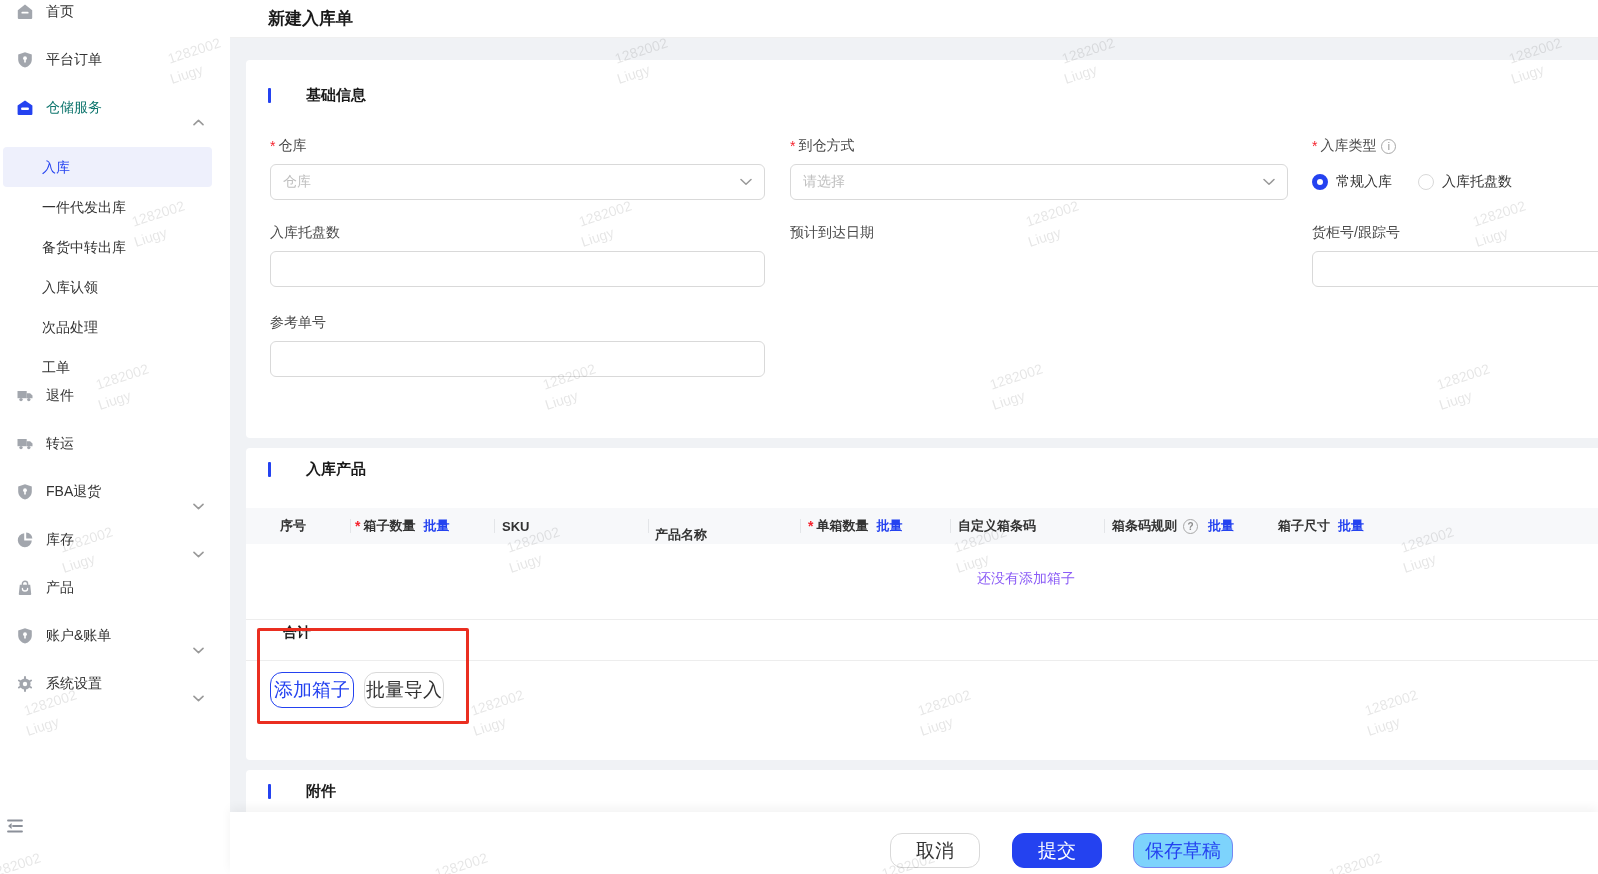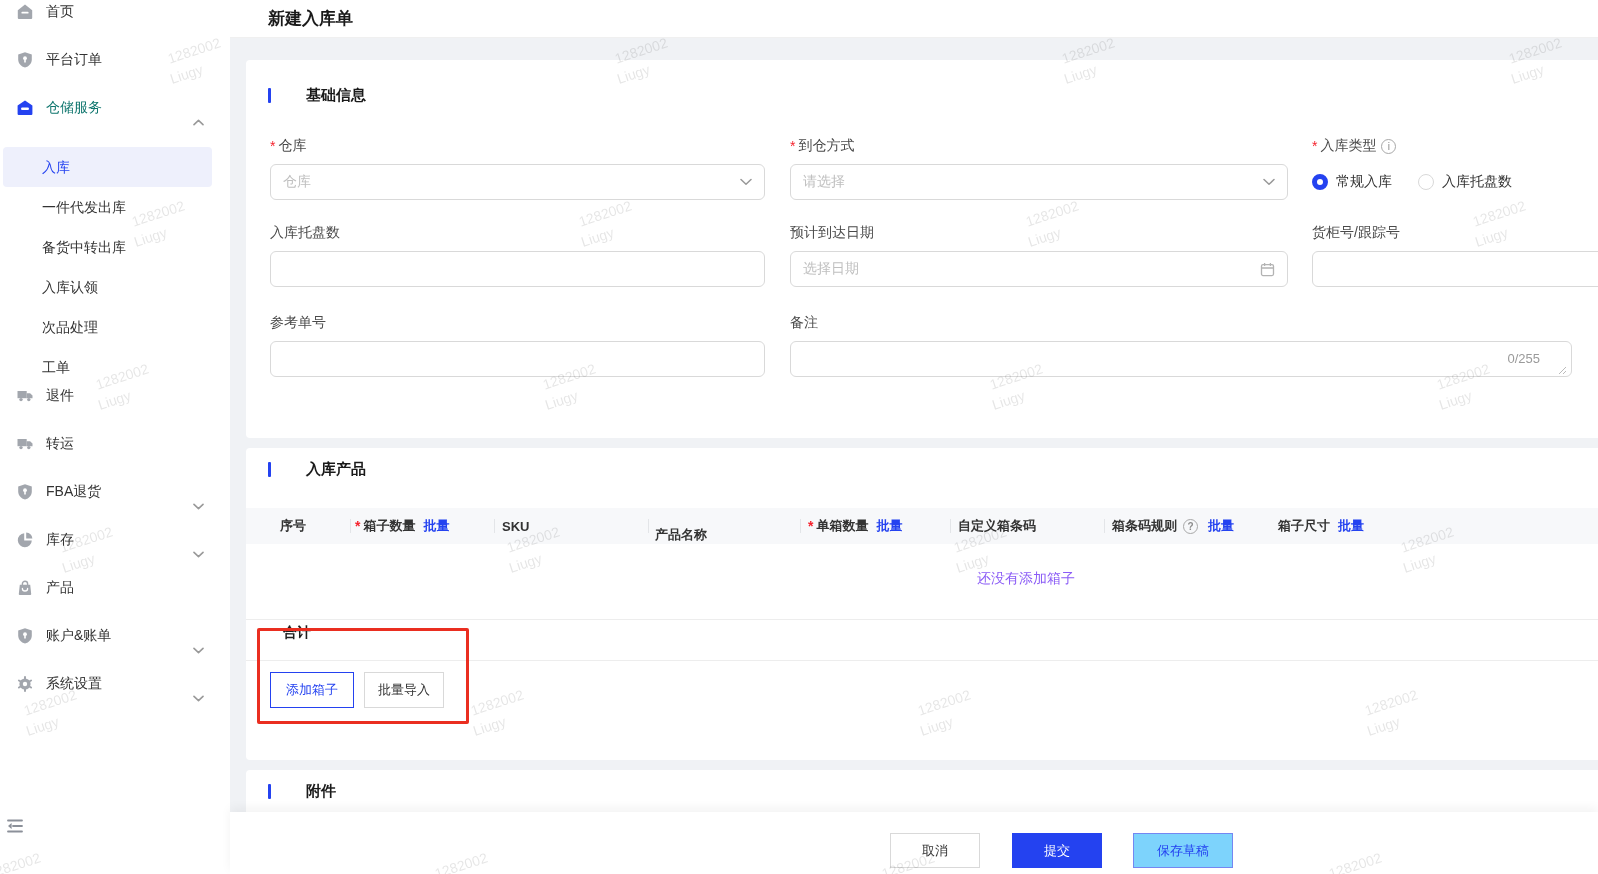--- a/index.html
+++ b/index.html
@@ -70,21 +70,21 @@
   .th-0 { left:34px; } .th-1 { left:109px; } .th-2 { left:256px; } .th-3 { left:409px;align-items:flex-end; }
   .th-4 { left:562px; } .th-5 { left:712px; } .th-6 { left:866px; } .th-7 { left:1032px; }
   .batch-link { color:#2442f0; font-weight:700; margin-left:8px; cursor:pointer; }
   .th-div { position:absolute; top:11px; width:1px; height:14px; background:#e3e5e8; }
   .d-0{left:104px;} .d-1{left:248px;} .d-2{left:402px;} .d-3{left:554px;} .d-4{left:704px;} .d-5{left:858px;}
   .empty-row { position:absolute; left:0; top:96px; width:1368px; height:76px; border-bottom:1px solid #ededed; }
   .empty-text { position:absolute; left:660px; top:122px; width:240px; text-align:center; font-size:14px; color:#8b5cf6; }
   .total-label { position:absolute; left:37px; top:176px; font-size:14px; font-weight:700; color:#1f1f1f; }
   .total-line { position:absolute; left:0; top:212px; width:1368px; height:1px; background:#ededed; }
 
-  .btn { position:absolute; display:flex; align-items:center; justify-content:center; border-radius:0; font-size:13px; cursor:pointer; }
+  .btn { position:absolute; display:flex; align-items:center; justify-content:center; border-radius:12px; font-size:19px; cursor:pointer; }
   .btn-add    { left:24px;  top:224px; width:84px;  height:36px; border:1px solid #2442f0; color:#2442f0; background:#fff; }
   .btn-import { left:118px; top:224px; width:80px;  height:36px; border:1px solid #d9d9d9; color:#333; background:#fff; }
 
   
   .footbar { position:absolute; left:230px; top:812px; width:1368px; height:62px; background:#fff; box-shadow:0 -4px 10px rgba(0,0,0,0.05); z-index:30; }
   .btn-cancel { left:660px; top:21px; width:90px;  height:35px; border:1px solid #d9d9d9; color:#333; background:#fff; }
   .btn-submit { left:782px; top:21px; width:90px;  height:35px; border:1px solid #2442f0; color:#fff; background:#2442f0; }
   .btn-draft  { left:903px; top:21px; width:100px; height:35px; border:1px solid #7487f2; color:#2442f0; background:#7dd3fc; }
 
   
@@ -317,55 +317,36 @@
       <div class="flabel">
           <span>入库托盘数</span>
         </div>
       <input class="finput" style="">
     </div>
 
     <div class="field f-eta">
       <div class="flabel">
           <span>预计到达日期</span>
         </div>
-      <div class="fdate">
-        <span class="ph">选择日期</span>
-        <span style="line-height:0;"><svg width="15" height="15" viewBox="0 0 15 15">
-              <rect x="1.5" y="2.6" width="12" height="11" rx="1.5" stroke="#b3b3b3" fill="none" stroke-width="1.3"></rect>
-              <path d="M4.6 0.9 v3 M10.4 0.9 v3 M1.5 6 h12" stroke="#b3b3b3" stroke-width="1.3" fill="none"></path>
-            </svg></span>
-      </div>
     </div>
 
     <div class="field f-container">
       <div class="flabel">
           <span>货柜号/跟踪号</span>
         </div>
       <input class="finput" style="">
     </div>
 
     <div class="field f-reference">
       <div class="flabel">
           <span>参考单号</span>
         </div>
       <input class="finput" style="">
     </div>
 
-    <div class="field f-remark">
-      <div class="flabel">
-          <span>备注</span>
-        </div>
-      <div class="remark-wrap">
-        <textarea class="ftextarea" style=""></textarea>
-        <span class="counter">0/255</span>
-        <span class="resize-h"><svg width="9" height="9" viewBox="0 0 9 9">
-              <path d="M8 1 L1 8 M8 5 L5 8" stroke="#bbb" stroke-width="1"></path>
-            </svg></span>
-      </div>
-    </div>
   </section>
 
   <section class="card card-products">
     <div class="sec-title">
       <span class="sec-bar"></span>
       <span class="sec-text">入库产品</span>
     </div>
 
     <div class="thead">
       <span class="th-div d-0"></span>

